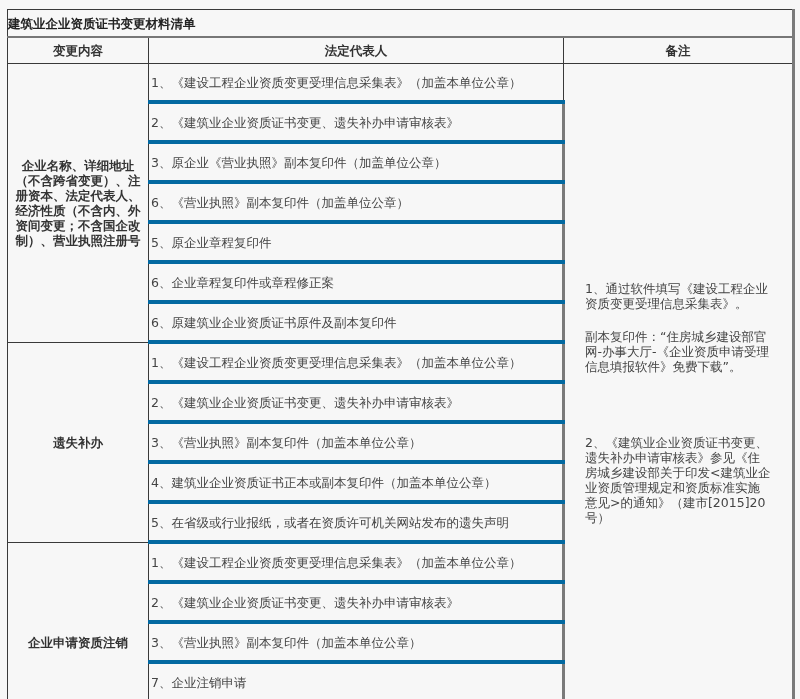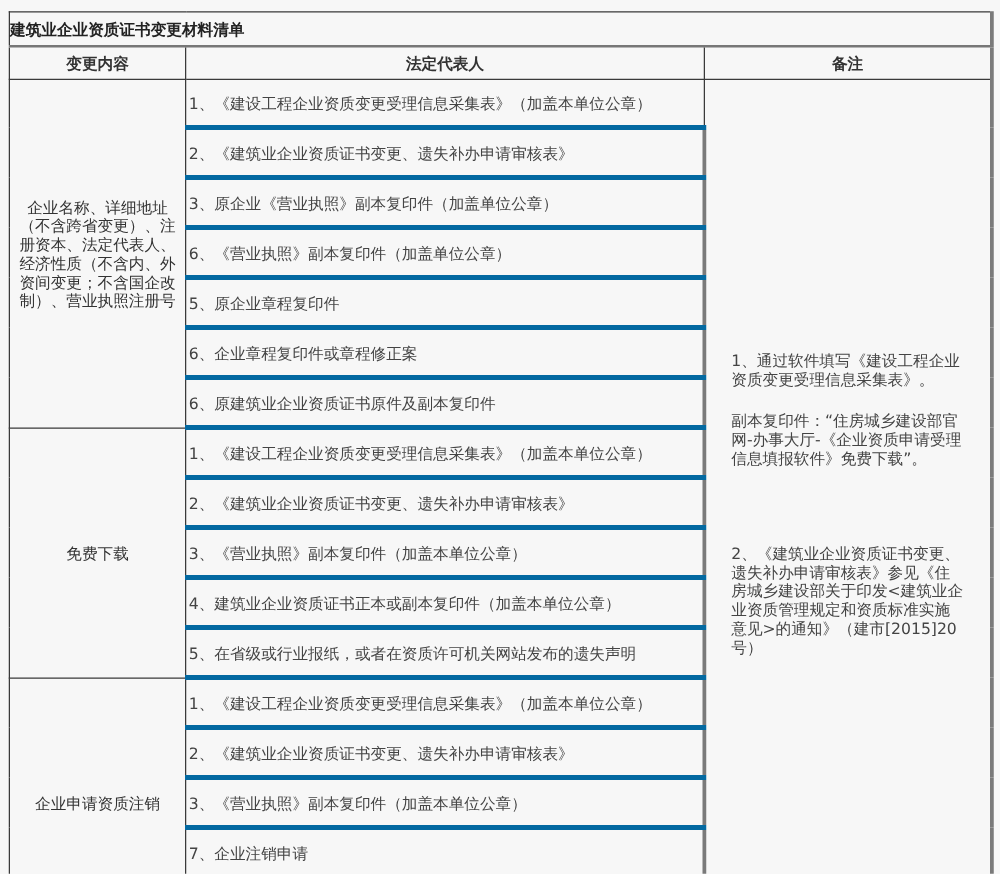--- a/index.html
+++ b/index.html
@@ -36,21 +36,21 @@
   .head-cell {
     height: 25px;
     text-align: center;
     font-weight: bold;
     font-size: 13px;
     color: #333;
   }
   .cat-cell {
     text-align: center;
     vertical-align: middle;
-    font-weight: normal;
+    font-weight: bold;
     font-size: 13.5px;
     line-height: 26px;
     padding: 0 2px !important;
     color: #333;
   }
   .item-cell {
     height: 36px;
     padding-left: 2px !important;
     vertical-align: middle;
     color: #444;
@@ -110,21 +110,21 @@
         <td class="item-cell">5、原企业章程复印件</td>
       </tr>
   <tr class="item-row">
         <td class="item-cell">6、企业章程复印件或章程修正案</td>
       </tr>
   <tr class="item-row">
         <td class="item-cell">6、原建筑业企业资质证书原件及副本复印件</td>
       </tr>
 
   <tr class="item-row">
-    <td rowspan="5" class="cat-cell">免费下载</td>
+    <td rowspan="5" class="cat-cell">遗失补办</td>
     <td class="item-cell">1、《建设工程企业资质变更受理信息采集表》（加盖本单位公章）</td>
   </tr>
   <tr class="item-row">
         <td class="item-cell">2、《建筑业企业资质证书变更、遗失补办申请审核表》</td>
       </tr>
   <tr class="item-row">
         <td class="item-cell">3、《营业执照》副本复印件（加盖本单位公章）</td>
       </tr>
   <tr class="item-row">
         <td class="item-cell">4、建筑业企业资质证书正本或副本复印件（加盖本单位公章）</td>

